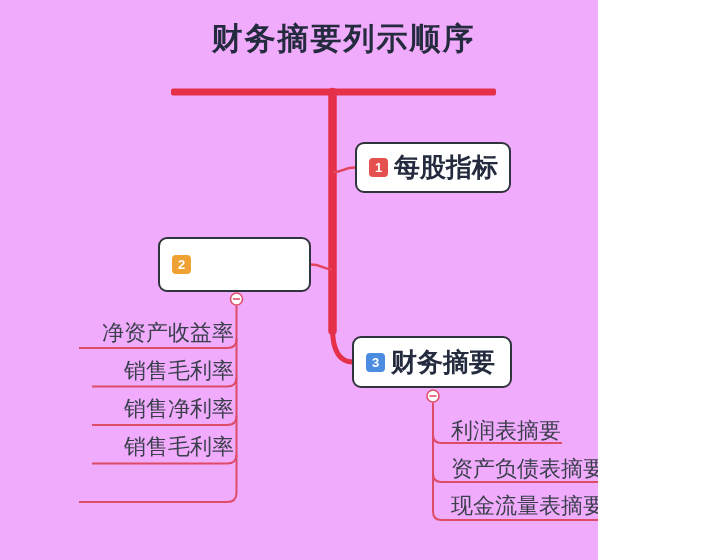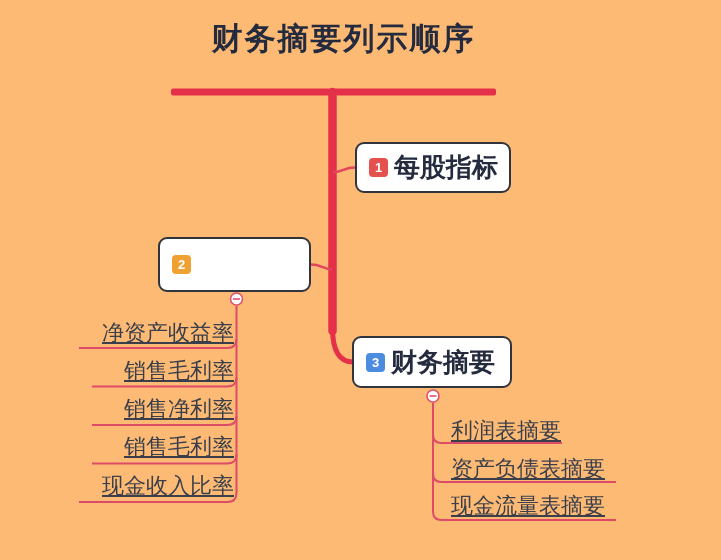--- a/index.html
+++ b/index.html
@@ -1,17 +1,17 @@
 <!DOCTYPE html>
 <html><head>
 <meta charset="utf-8">
 <style>
   html,body{margin:0;padding:0;background:#fff;}
   body{font-family:"Liberation Sans","DejaVu Sans",sans-serif;}
-  .canvas{position:relative;width:721px;height:560px;background:#fdba74;overflow:hidden;}
+  .canvas{position:relative;width:598px;height:560px;background:#f0abfc;overflow:hidden;}
   .connectors{position:absolute;left:0;top:0;width:721px;height:560px;}
   .title{
     position:absolute;left:171px;top:18px;width:345px;margin:0;
     text-align:center;font-size:31px;font-weight:bold;letter-spacing:2px;
     color:#252b3e;white-space:nowrap;
   }
   .topic{
     position:absolute;display:flex;align-items:center;box-sizing:border-box;
     background:#fff;border:2px solid #30343c;border-radius:9px;
     padding:0 10px 0 12px;cursor:default;
@@ -23,21 +23,21 @@
   }
   .badge.b1{background:#e5514e;}
   .badge.b2{background:#f0a134;}
   .badge.b3{background:#4b8be0;}
   .topic .lbl{font-size:26px;font-weight:bold;color:#252b3e;white-space:nowrap;}
   #box1{left:355px;top:142px;width:156px;height:51px;}
   #box2{left:158px;top:237px;width:153px;height:55px;}
   #box3{left:352px;top:336px;width:160px;height:52px;}
   .sub{
     position:absolute;font-size:22px;font-weight:400;color:#3a3f4b;
-    line-height:26px;white-space:nowrap;text-decoration:underline;
+    line-height:26px;white-space:nowrap;
   }
   .sub.left{left:70px;width:164px;text-align:right;}
   .sub.right{left:451px;text-align:right;}
 </style>
 </head>
 <body>
 
 <div class="canvas">
 
   <svg class="connectors" viewBox="0 0 721 560" xmlns="http://www.w3.org/2000/svg">
@@ -85,19 +85,18 @@
 
   <div class="topic" id="box3">
     <span class="badge b3">3</span>
     <span class="lbl">财务摘要</span>
   </div>
 
   <div class="sub left" style="top:320px">净资产收益率</div>
   <div class="sub left" style="top:358px">销售毛利率</div>
   <div class="sub left" style="top:396px">销售净利率</div>
   <div class="sub left" style="top:434px">销售毛利率</div>
-  <div class="sub left" style="top:473px">现金收入比率</div>
 
   <div class="sub right" style="top:418px">利润表摘要</div>
   <div class="sub right" style="top:456px">资产负债表摘要</div>
   <div class="sub right" style="top:493px">现金流量表摘要</div>
 
 </div>
 
 </body></html>

